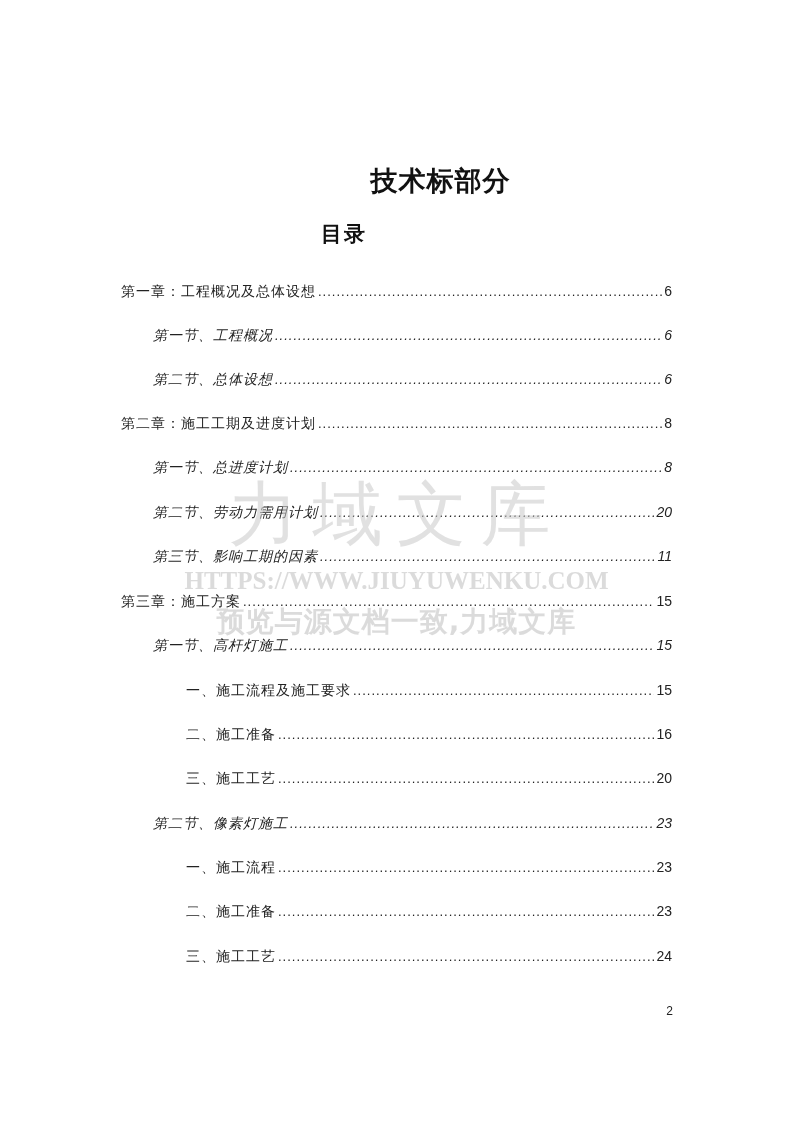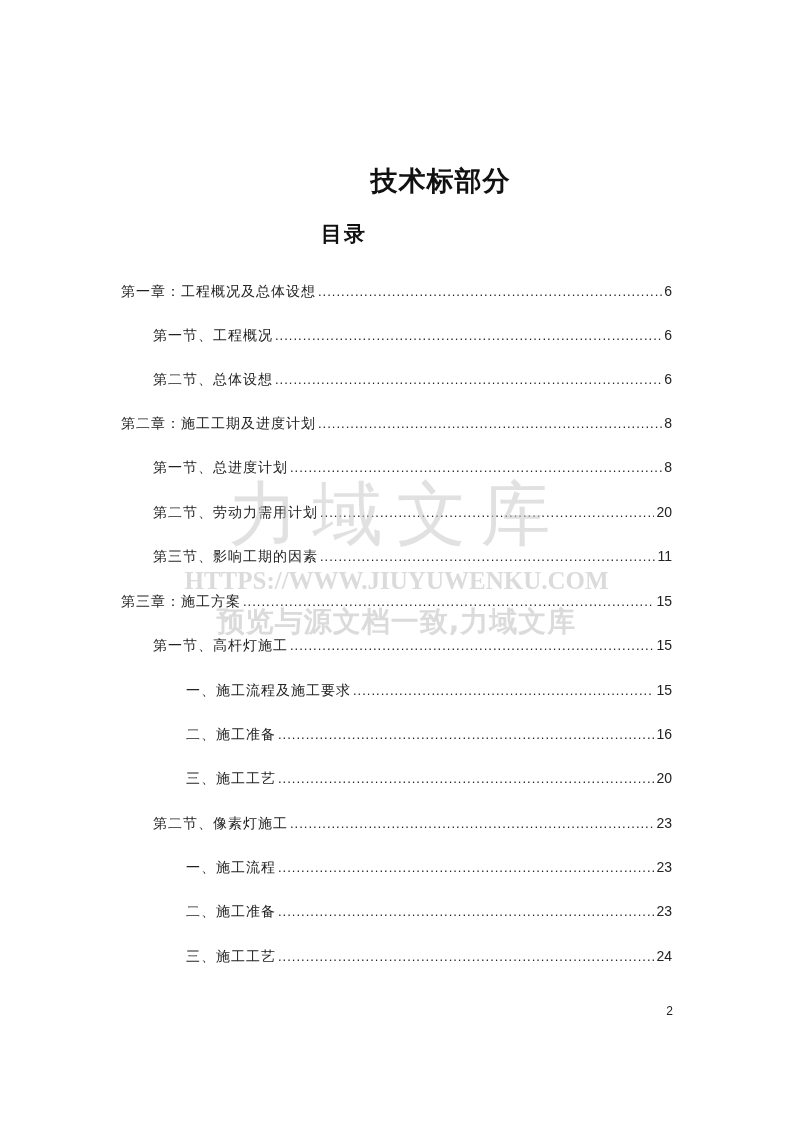--- a/index.html
+++ b/index.html
@@ -9,21 +9,21 @@
   .title { position: absolute; left: 0; width: 793px; top: 163px; text-align: center;
            font-family: "DejaVu Sans", "Liberation Sans", sans-serif; font-weight: bold;
            font-size: 27px; letter-spacing: 1px; color: #111; padding-left: 44px; }
   .subtitle { position: absolute; left: 0; width: 688px; top: 220px; text-align: center;
            font-family: "DejaVu Sans", "Liberation Sans", sans-serif; font-weight: bold;
            font-size: 21px; letter-spacing: 2px; color: #111; }
   .toc { position: absolute; left: 0; top: 0; width: 793px; }
   .toc-row { position: absolute; display: flex; align-items: baseline; height: 22px;
              font-size: 14px; line-height: 22px; right: 121px; }
   .toc-row.lvl0 { left: 121px; }
-  .toc-row.lvl1 { left: 153px; }
+  .toc-row.lvl1 { left: 153px; font-style: italic; }
   .toc-row.lvl2 { left: 186px; }
   .toc-label { white-space: nowrap; color: #222; letter-spacing: 1px; }
   .toc-dots { flex: 1; overflow: hidden; white-space: nowrap; margin: 0 2px;
               color: #222; font-family: "Liberation Sans", sans-serif; font-size: 13px; letter-spacing: 1px; }
   .toc-dots::before { content: "....................................................................................................................................................................................................................."; }
   .toc-page { font-family: "Liberation Sans", "DejaVu Sans", sans-serif; font-size: 14px; color: #222; white-space: nowrap; }
   .page-number { position: absolute; right: 120px; top: 1004px;
                  font-family: "Liberation Sans", sans-serif; font-size: 12px; color: #222; }
   .watermark { position: absolute; left: 0; width: 793px; text-align: center; pointer-events: none; }
   .wm-main { top: 468px; font-family: "DejaVu Sans", sans-serif; font-weight: normal;

